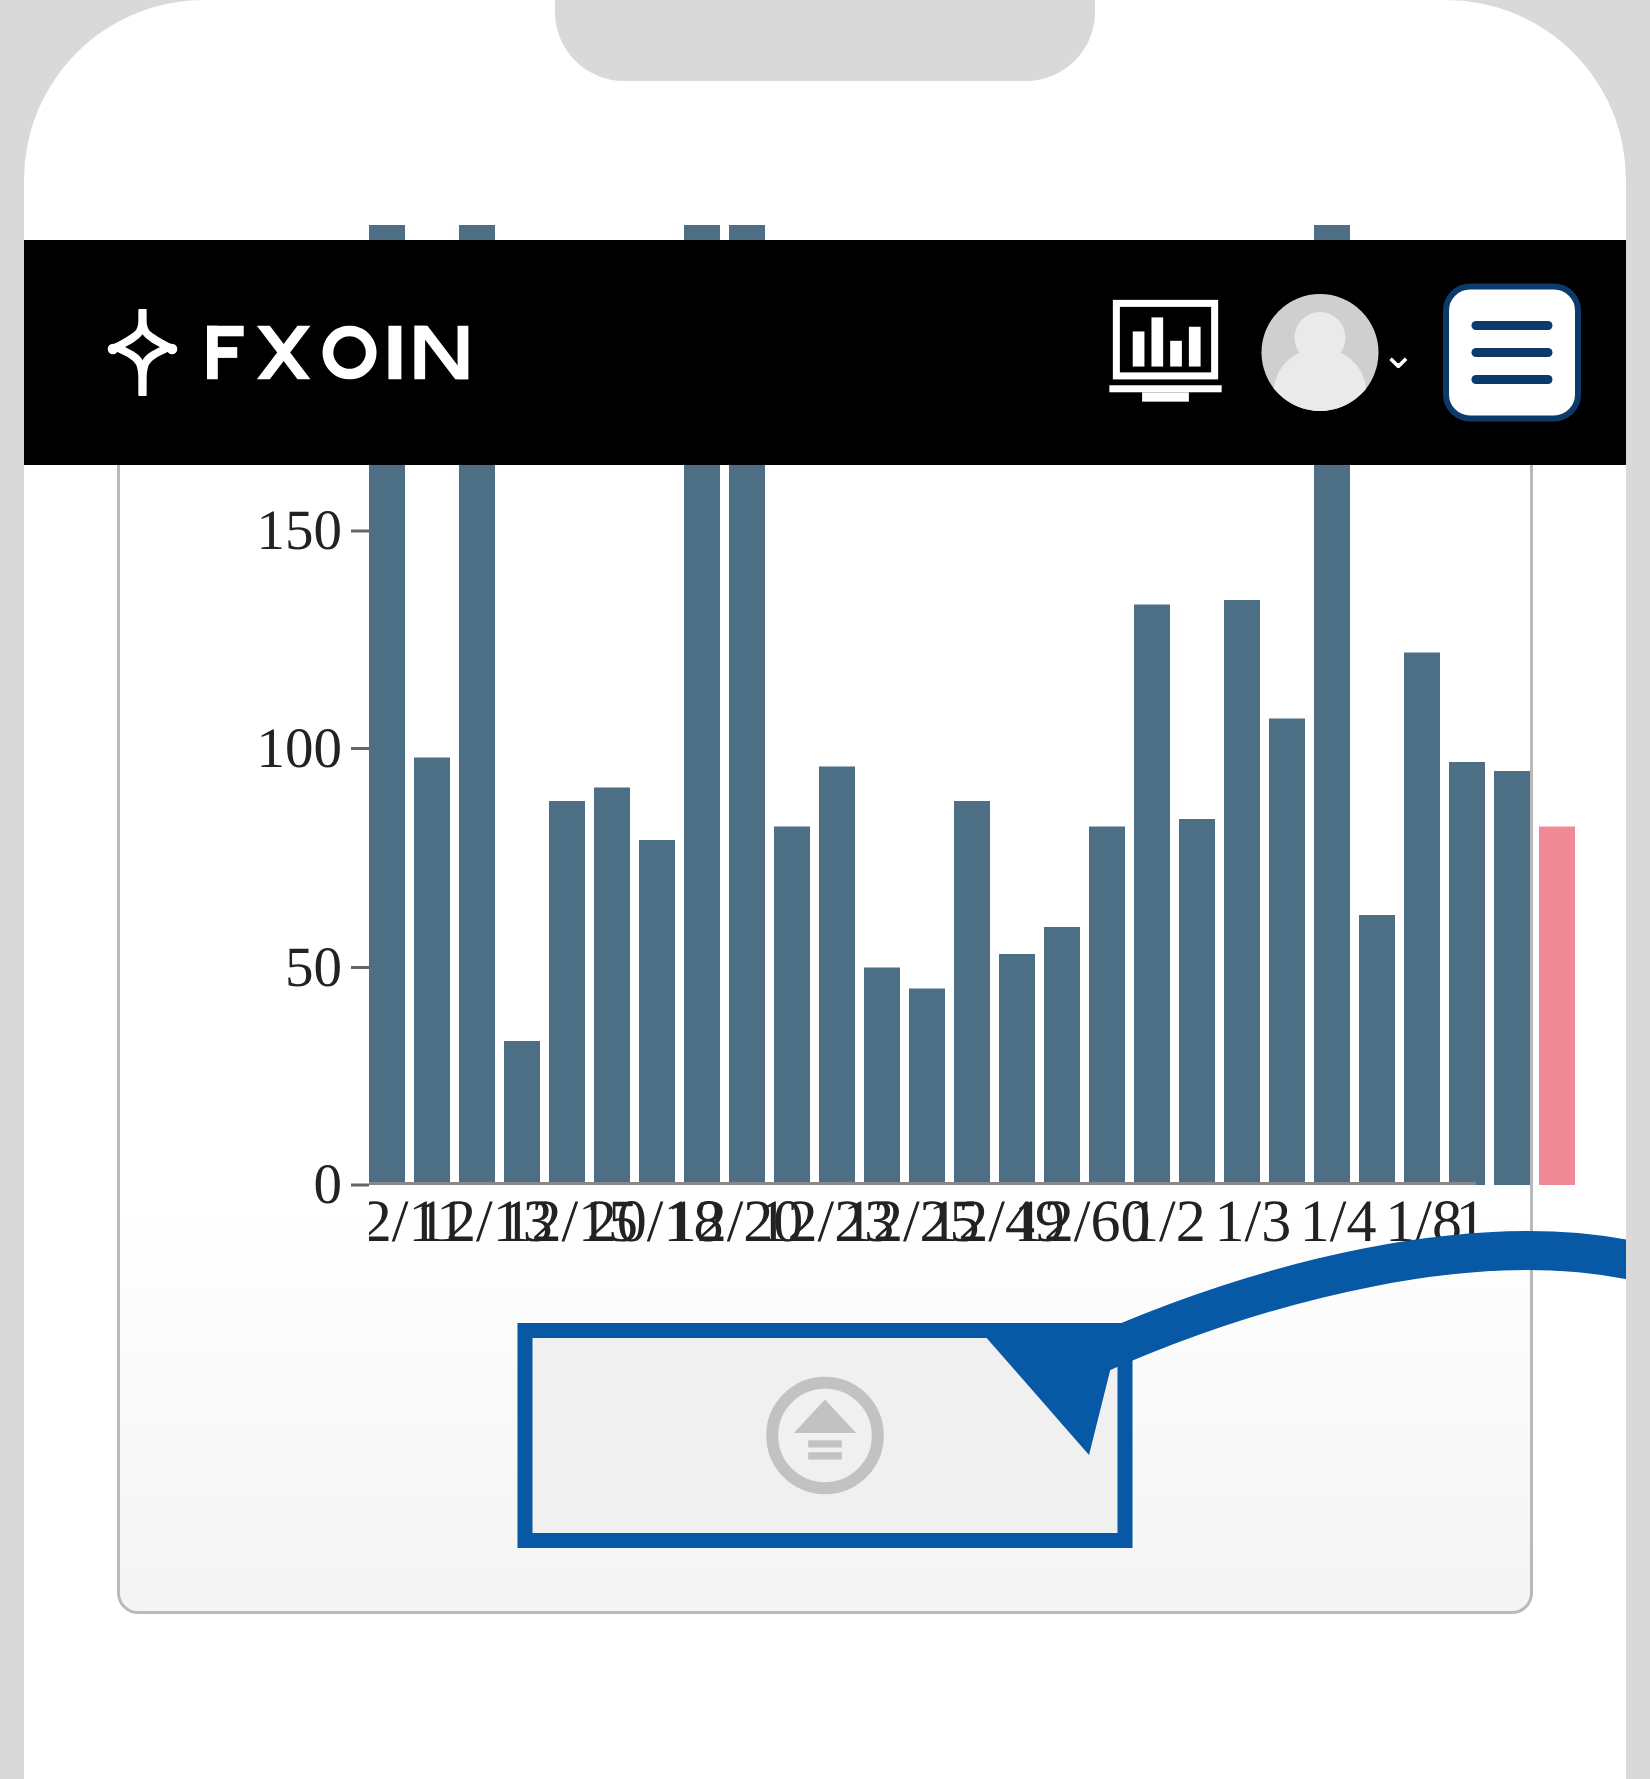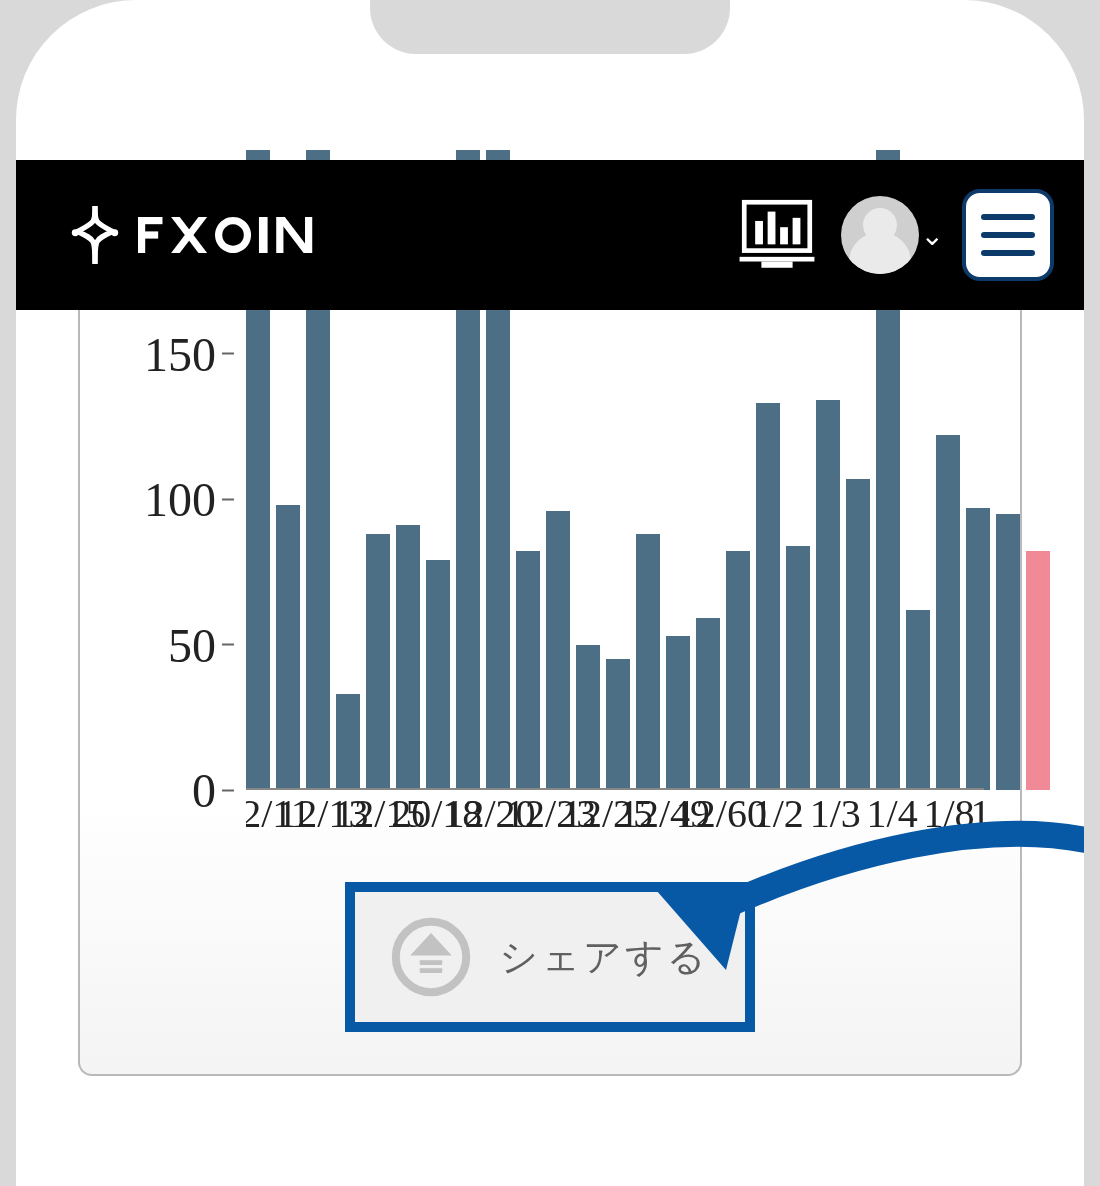--- a/index.html
+++ b/index.html
@@ -64,24 +64,24 @@
   .chart-area {
     position: relative;
     height: 530px;
     margin: 0 36px 0 36px;
   }
   .y-axis {
     position: absolute; left: 0; top: 0; bottom: 0;
     width: 130px;
   }
   .y-tick {
-    position: absolute; right: 12px;
+    position: absolute; right: 0;
     display: flex; align-items: center; gap: 6px;
     transform: translateY(-50%);
-    font-family: 'Times New Roman', serif; font-size: 48px; color: #222;
+    font-family: 'Times New Roman', serif; font-size: 38px; color: #222;
   }
   .y-tick .mark { width: 12px; height: 2px; background: #666; }
   .plot {
     position: absolute; left: 130px; right: 0; top: -160px; bottom: 50px;
     
   }
   .x-line {
     position: absolute; left: 130px; right: 0; bottom: 50px; height: 2px; background: #888;
   }
   .bars {
@@ -249,21 +249,20 @@
     </div>
     <div class="share-btn">
       <span class="icon">
         <svg viewBox="0 0 100 100">
           <circle cx="50" cy="50" r="44" fill="none" stroke="#c2c2c2" stroke-width="10"></circle>
           <polygon points="50,20 76,48 24,48" fill="#c2c2c2"></polygon>
           <rect x="36" y="54" width="28" height="6" fill="#c2c2c2"></rect>
           <rect x="36" y="64" width="28" height="6" fill="#c2c2c2"></rect>
         </svg>
       </span>
-      <span class="label">シェアする</span>
     </div>
   </div>
 
   <svg class="pointer-arrow" style="left:610px; top:820px; width:470px; height:160px;" viewBox="0 0 470 160">
     <path d="M 460 20 C 360 0, 220 30, 90 90" fill="none" stroke="#0759a6" stroke-width="26" stroke-linecap="round"></path>
     <polygon points="30,70 120,70 100,150" fill="#0759a6"></polygon>
   </svg>
 </div>
 
 </body></html>

